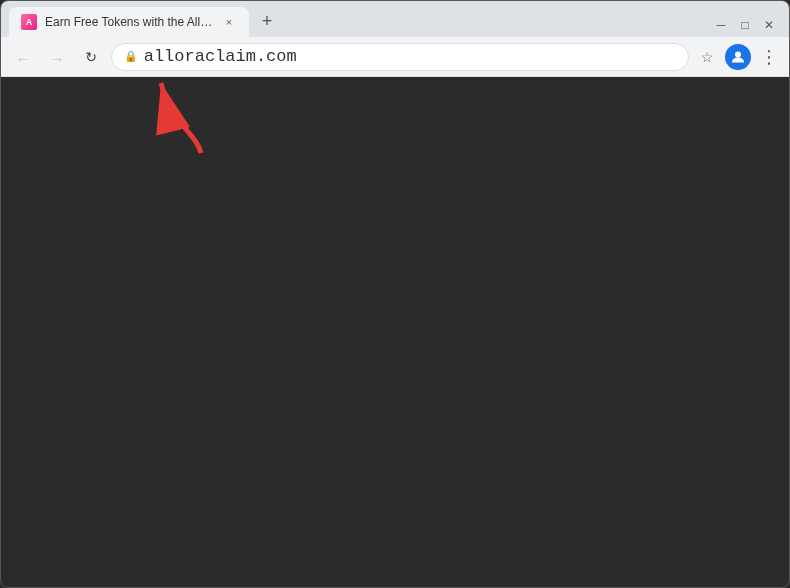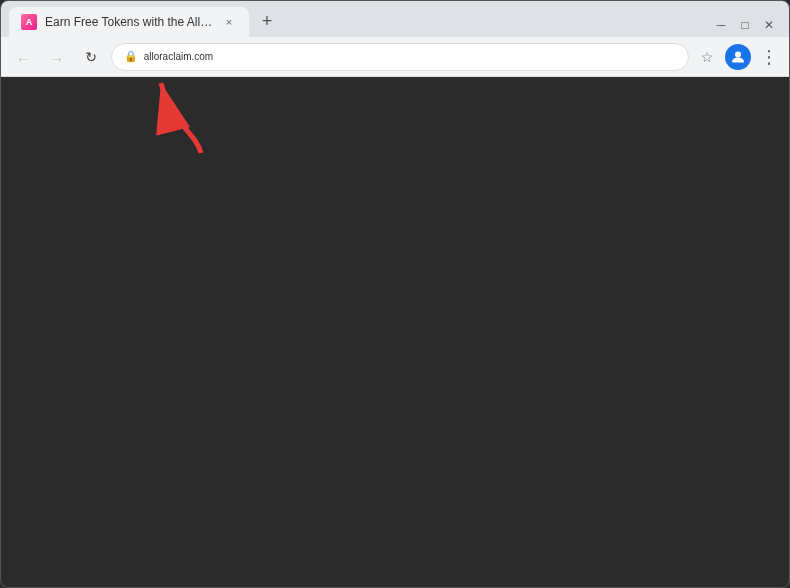--- a/index.html
+++ b/index.html
@@ -154,22 +154,23 @@
       gap: 6px;
     }
 
     .lock-icon {
       color: #555;
       font-size: 11px;
     }
 
     .address-text {
       flex: 1;
-      font-size: 10px;
+      font-size: 17px;
       color: #333;
+      font-family: Liberation Mono, monospace;
     }
 
     .star-btn {
       width: 24px;
       height: 24px;
       display: flex;
       align-items: center;
       justify-content: center;
       font-size: 14px;
       color: #666;

